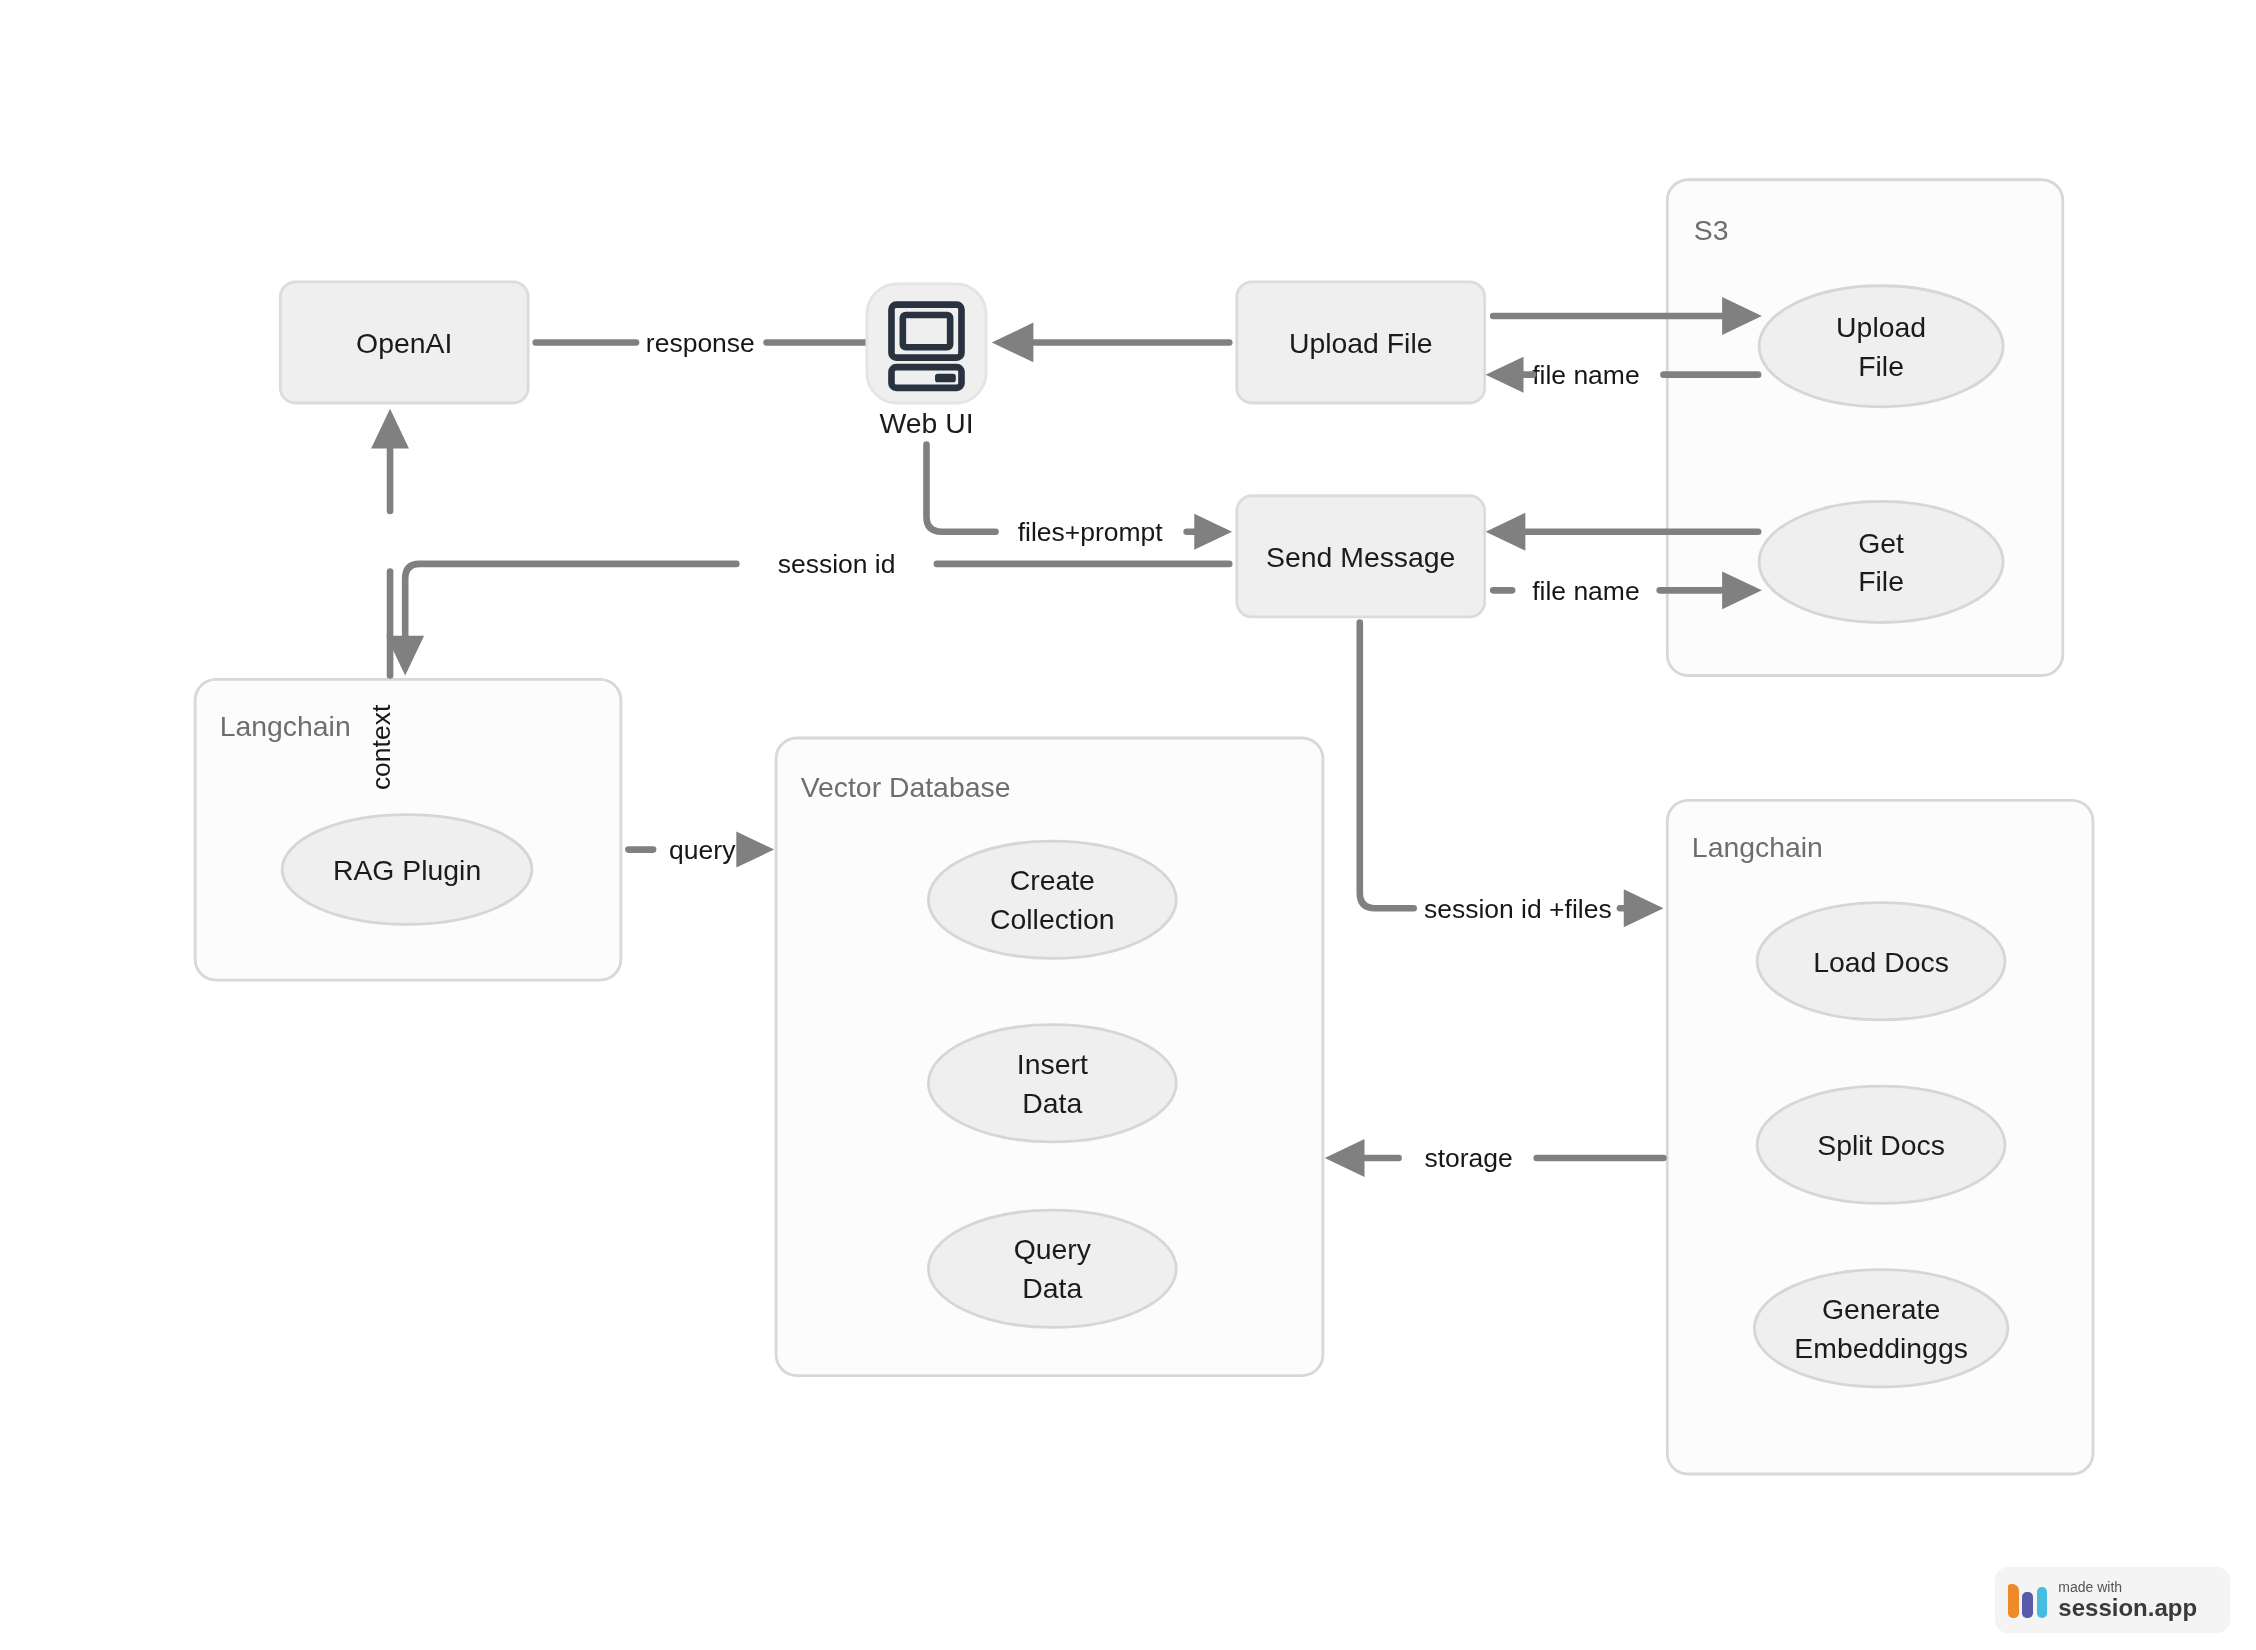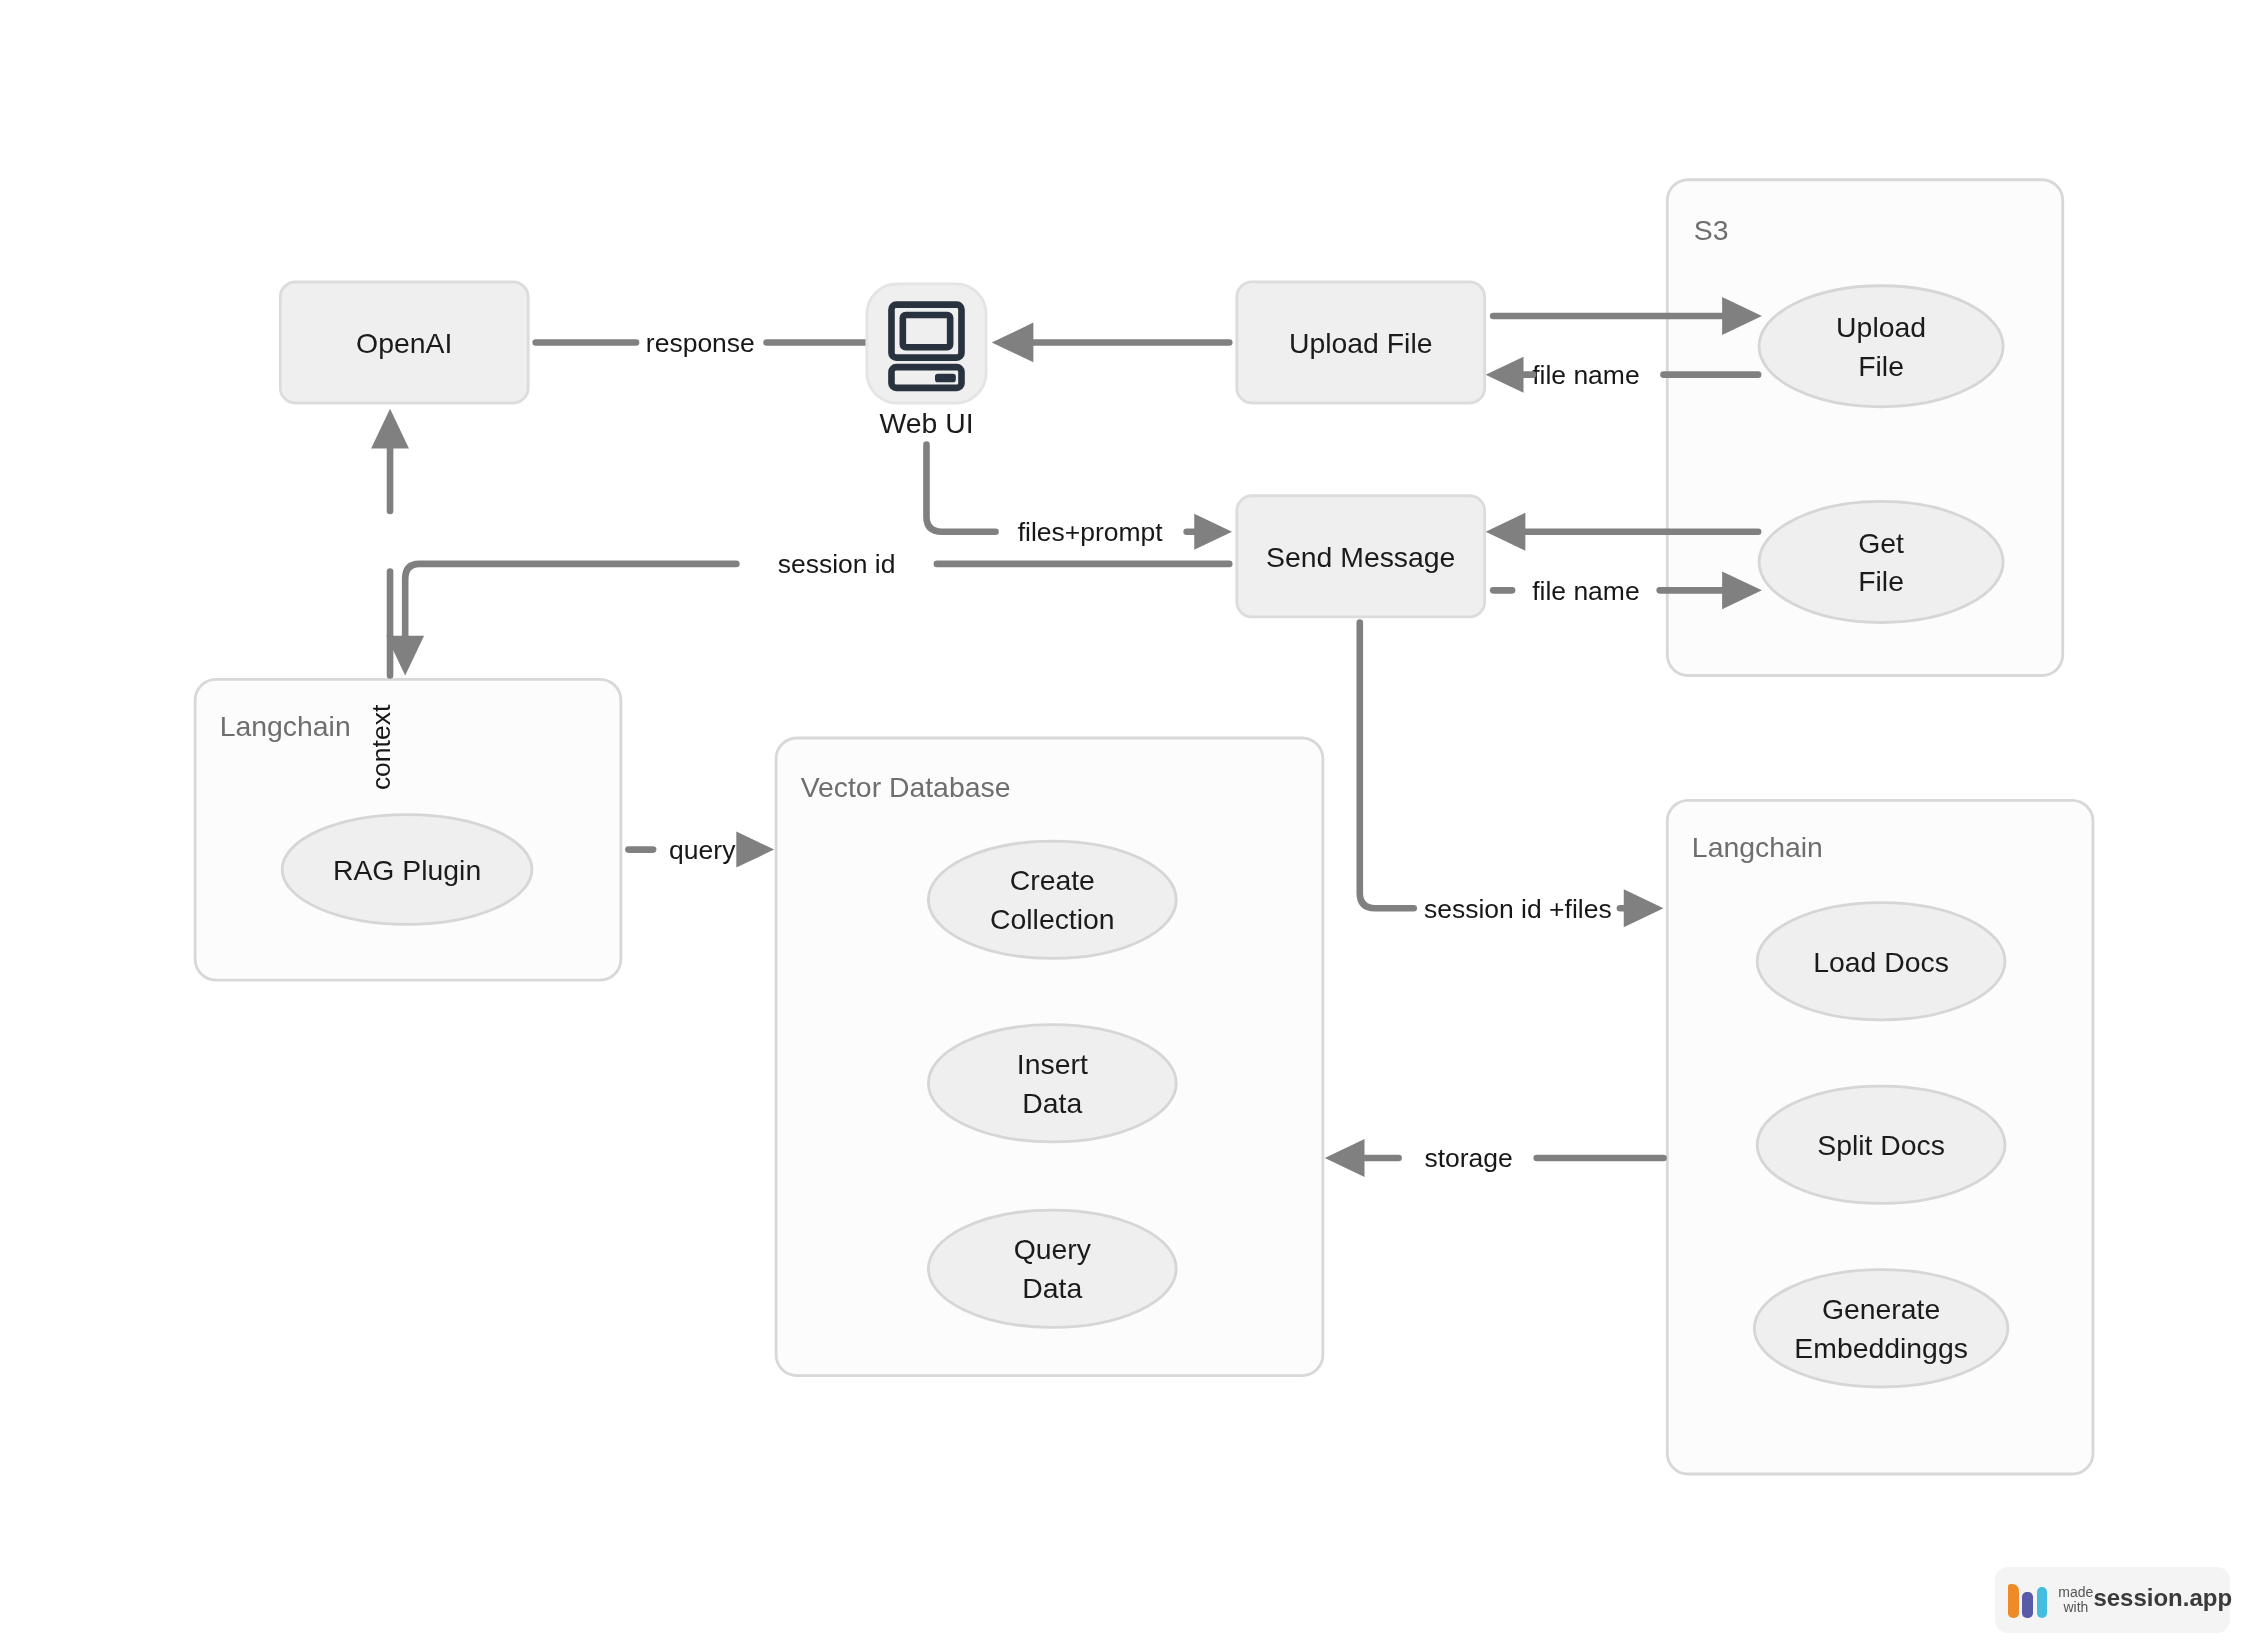--- a/index.html
+++ b/index.html
@@ -1,18 +1,18 @@
 <!DOCTYPE html>
 <html style="font-size:15px"><head>
 <meta charset="utf-8">
 <style>
   html,body{margin:0;padding:0;background:#ffffff;}
   body{width:2256px;height:1650px;overflow:hidden;
        font-family:"Liberation Sans","DejaVu Sans",sans-serif;}
-  #canvas{position:relative;width:2252px;height:1650px;text-align:center;}
+  #canvas{position:relative;width:2252px;height:1650px;}
   svg#diagram{position:absolute;left:0;top:0;width:2256px;height:1650px;}
 
   .group-rect{fill:#fcfcfc;stroke:#d8d8d8;stroke-width:3;}
   .group-label{fill:#6e6e6e;font-size:30px;font-family:"Liberation Sans","DejaVu Sans",sans-serif;}
   .node-rect{fill:#efefef;stroke:#dcdcdc;stroke-width:3;}
   .node-ellipse{fill:#efefef;stroke:#d6d6d6;stroke-width:3;}
   .node-label{fill:#1b1b1b;font-size:30px;text-anchor:middle;
               font-family:"Liberation Sans","DejaVu Sans",sans-serif;}
   .edge{stroke:#808080;stroke-width:7;fill:none;stroke-linecap:round;stroke-linejoin:round;}
   .edge-label{fill:#171717;font-size:28px;text-anchor:middle;
@@ -22,21 +22,21 @@
   .icon-stroke{stroke:#29323f;stroke-width:7;fill:none;stroke-linejoin:round;}
   .icon-fill{fill:#29323f;}
   .ext-label{fill:#1b1b1b;font-size:30px;text-anchor:middle;
              font-family:"Liberation Sans","DejaVu Sans",sans-serif;}
 
   #watermark{position:absolute;left:1995px;top:1567px;width:235px;height:66px;
              background:#f4f4f4;border-radius:13.2px;display:flex;align-items:center;
              padding:0 13.2px;box-sizing:border-box;gap:11.4px;}
   #wm-mark{display:flex;align-items:flex-end;gap:3.8px;height:36px;}
   .wm-bar{border-radius:4.7px;}
-  .wm-text{display:flex;flex-direction:row;line-height:1.05;}
+  .wm-text{display:flex;flex-direction:column;line-height:1.05;}
   .wm-small{font-size:14px;color:#555;font-family:"Liberation Sans","DejaVu Sans",sans-serif;}
   .wm-big{font-size:24px;font-weight:bold;color:#3a3a3a;
           font-family:"Liberation Sans","DejaVu Sans",sans-serif;}
 </style>
 </head>
 <body>
 
 <div id="canvas">
 <svg id="diagram" viewBox="0 0 2384 1744">
 

